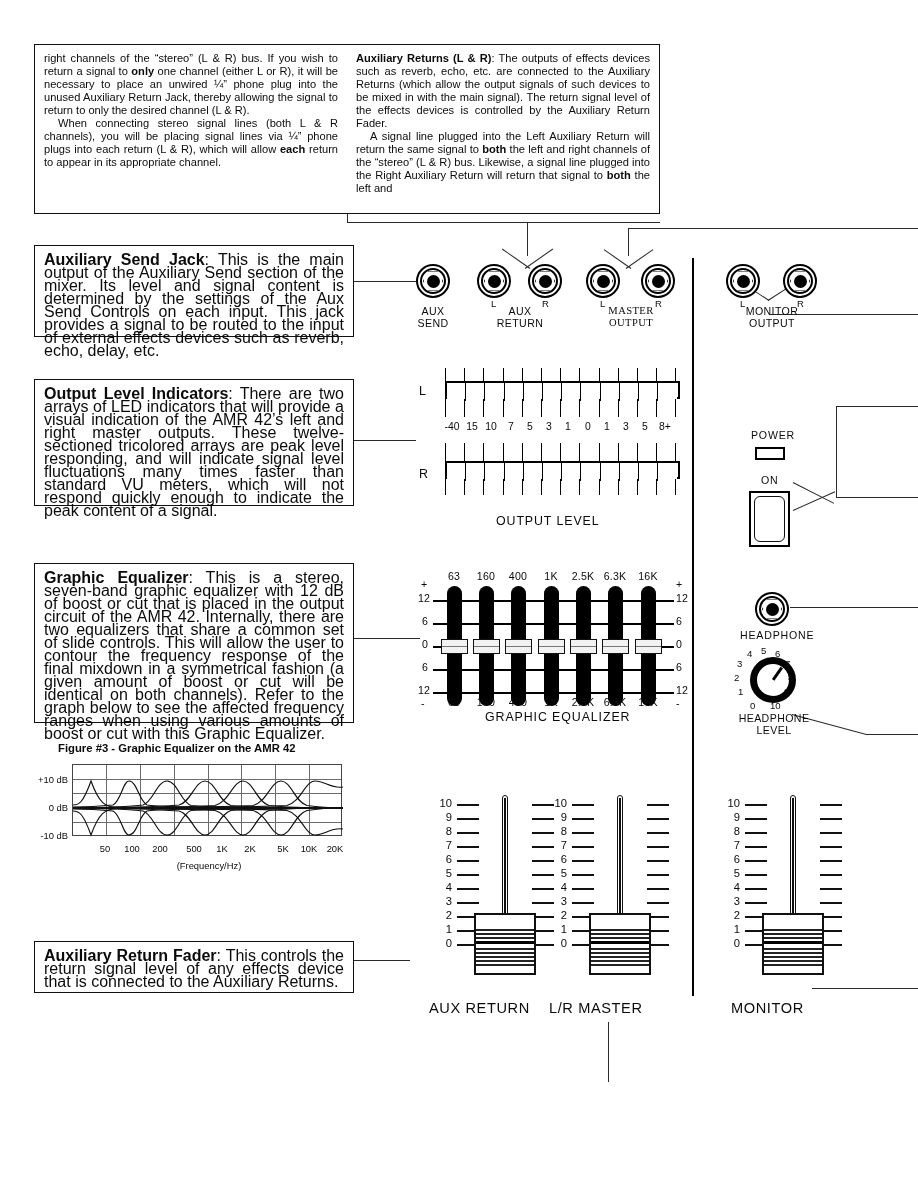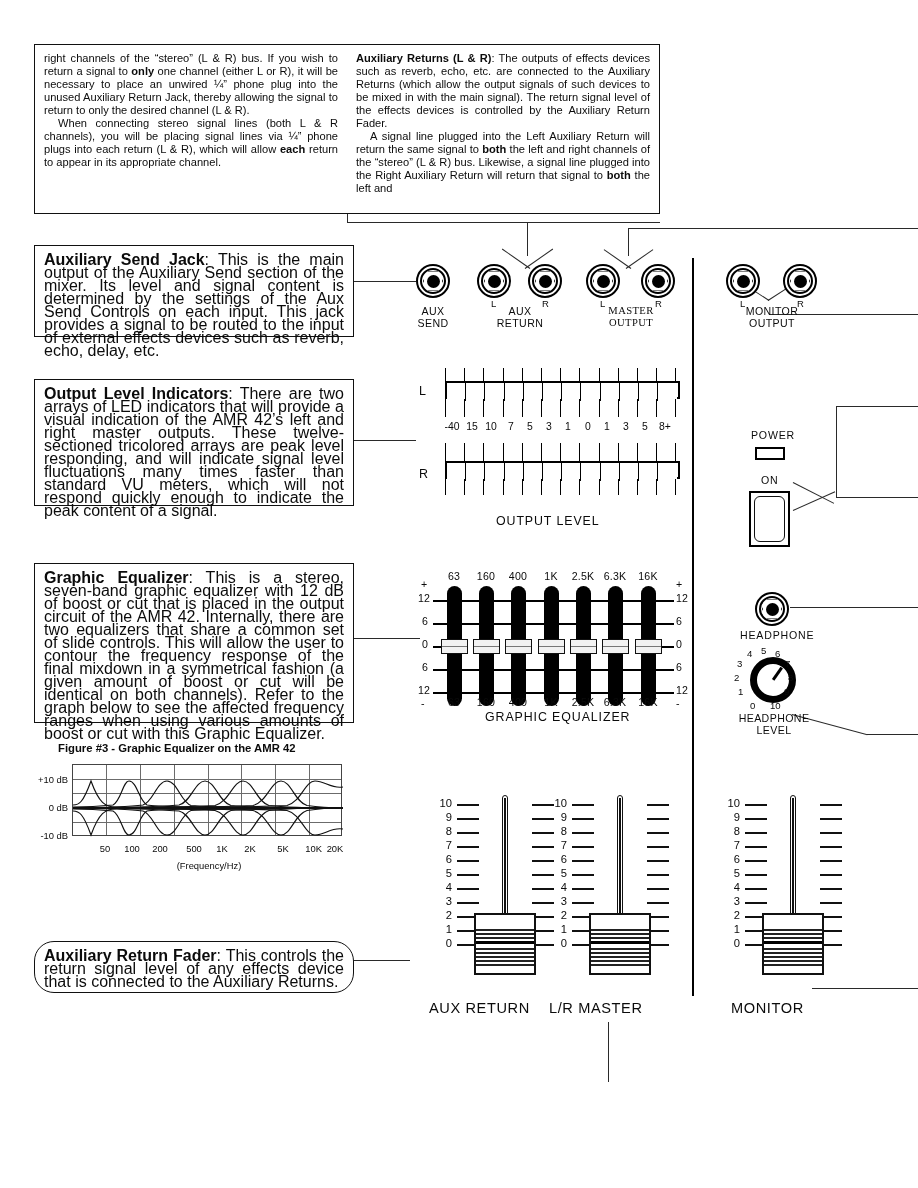--- a/index.html
+++ b/index.html
@@ -555,27 +555,27 @@
     <div class="glabel" style="left:0px;top:42px;width:34px;">0 dB</div>
     <div class="glabel" style="left:0px;top:70px;width:34px;">-10 dB</div>
 
     <div class="xlab" style="left:58px;top:83px;">50</div>
     <div class="xlab" style="left:85px;top:83px;">100</div>
     <div class="xlab" style="left:113px;top:83px;">200</div>
     <div class="xlab" style="left:147px;top:83px;">500</div>
     <div class="xlab" style="left:175px;top:83px;">1K</div>
     <div class="xlab" style="left:203px;top:83px;">2K</div>
     <div class="xlab" style="left:236px;top:83px;">5K</div>
-    <div class="xlab" style="left:262px;top:83px;text-align:right;">10K</div>
+    <div class="xlab" style="left:262px;top:83px;">10K</div>
     <div class="xlab" style="left:288px;top:83px;">20K</div>
 
     <div class="axtitle" style="left:100px;top:100px;width:150px;">(Frequency/Hz)</div>
   </div>
 
-  <div class="callout" style="left:34px;top:941px;width:320px;height:52px;border-radius:20px;">
+  <div class="callout" style="left:34px;top:941px;width:320px;height:52px;">
     <p><b>Auxiliary Return Fader</b><span>: This controls the return signal level of any effects device that is connected to the Auxiliary Returns.</span></p>
   </div>
   <div class="lh" style="left:354px;top:960px;width:56px;"></div>
 
   <div class="fader" style="left:450px;top:795px;width:110px;height:185px;">
     <div class="slot" style="height:140px;"></div>
     <div class="slotfill" style="height:134px;"></div>
     <div class="tick" style="left:7px;top:9px;width:22px;"></div>
       <div class="tick" style="left:82px;top:9px;width:22px;"></div>
     <div class="tick" style="left:7px;top:23px;width:22px;"></div>

